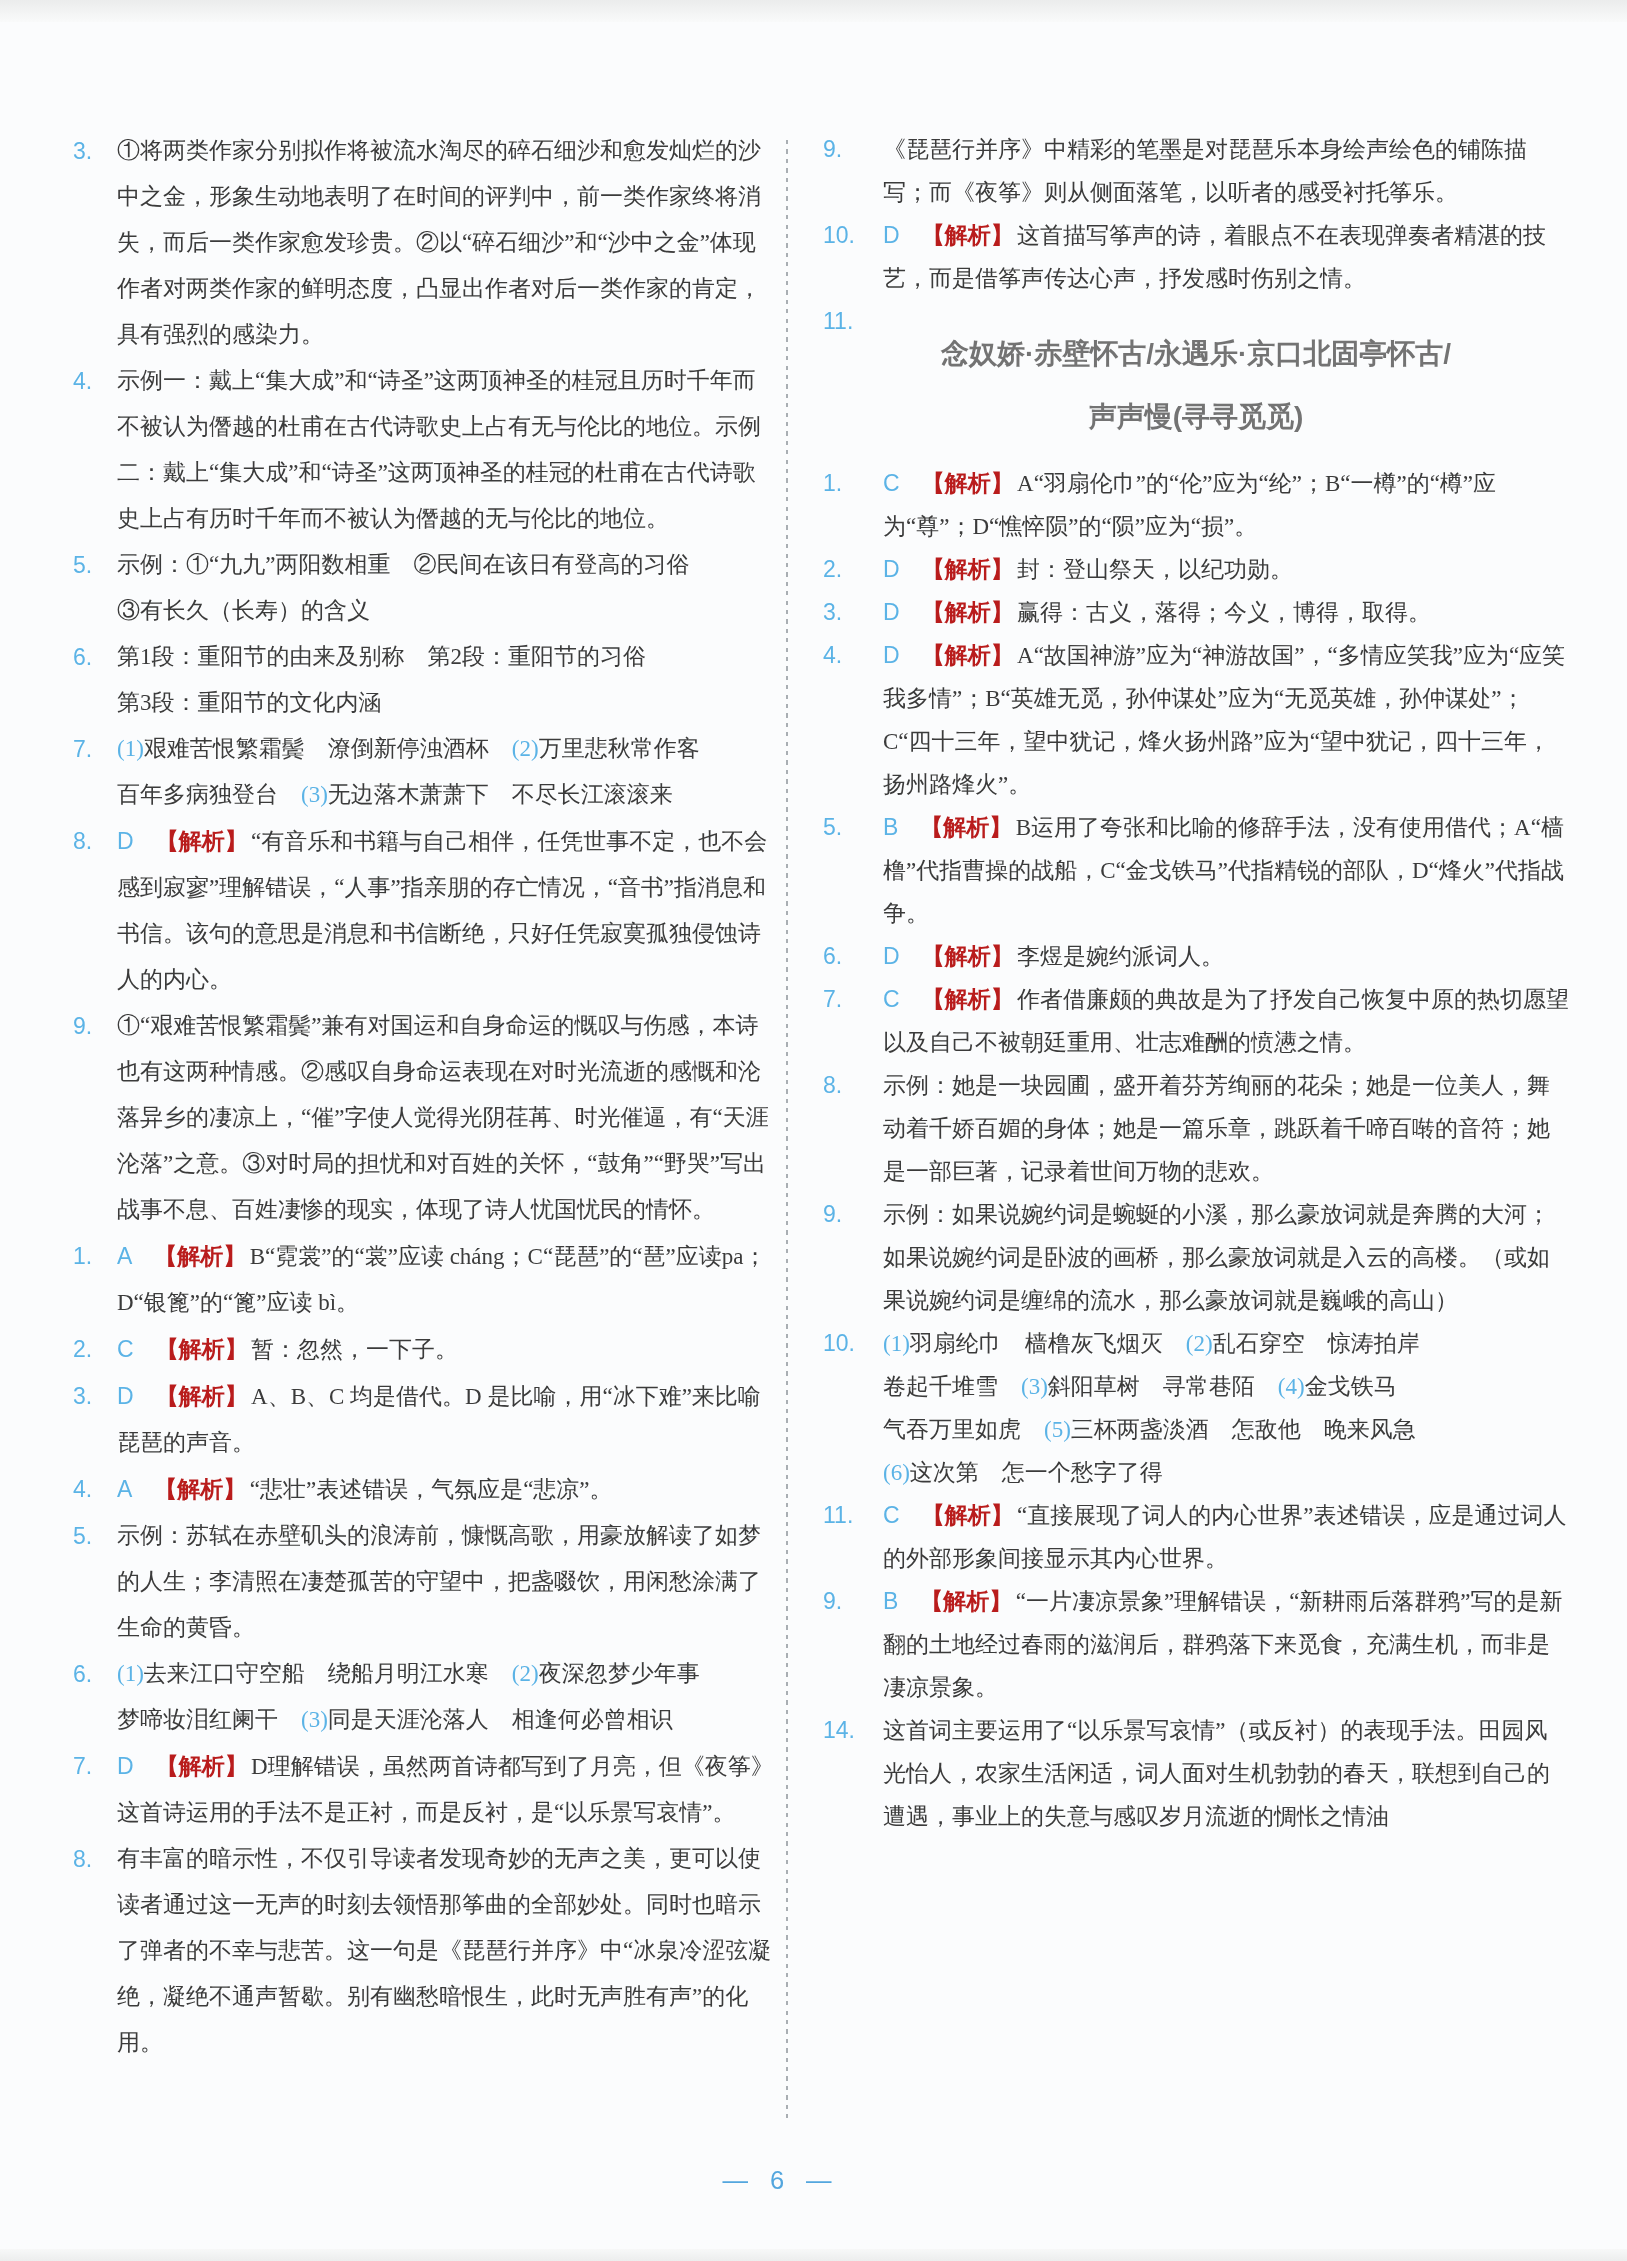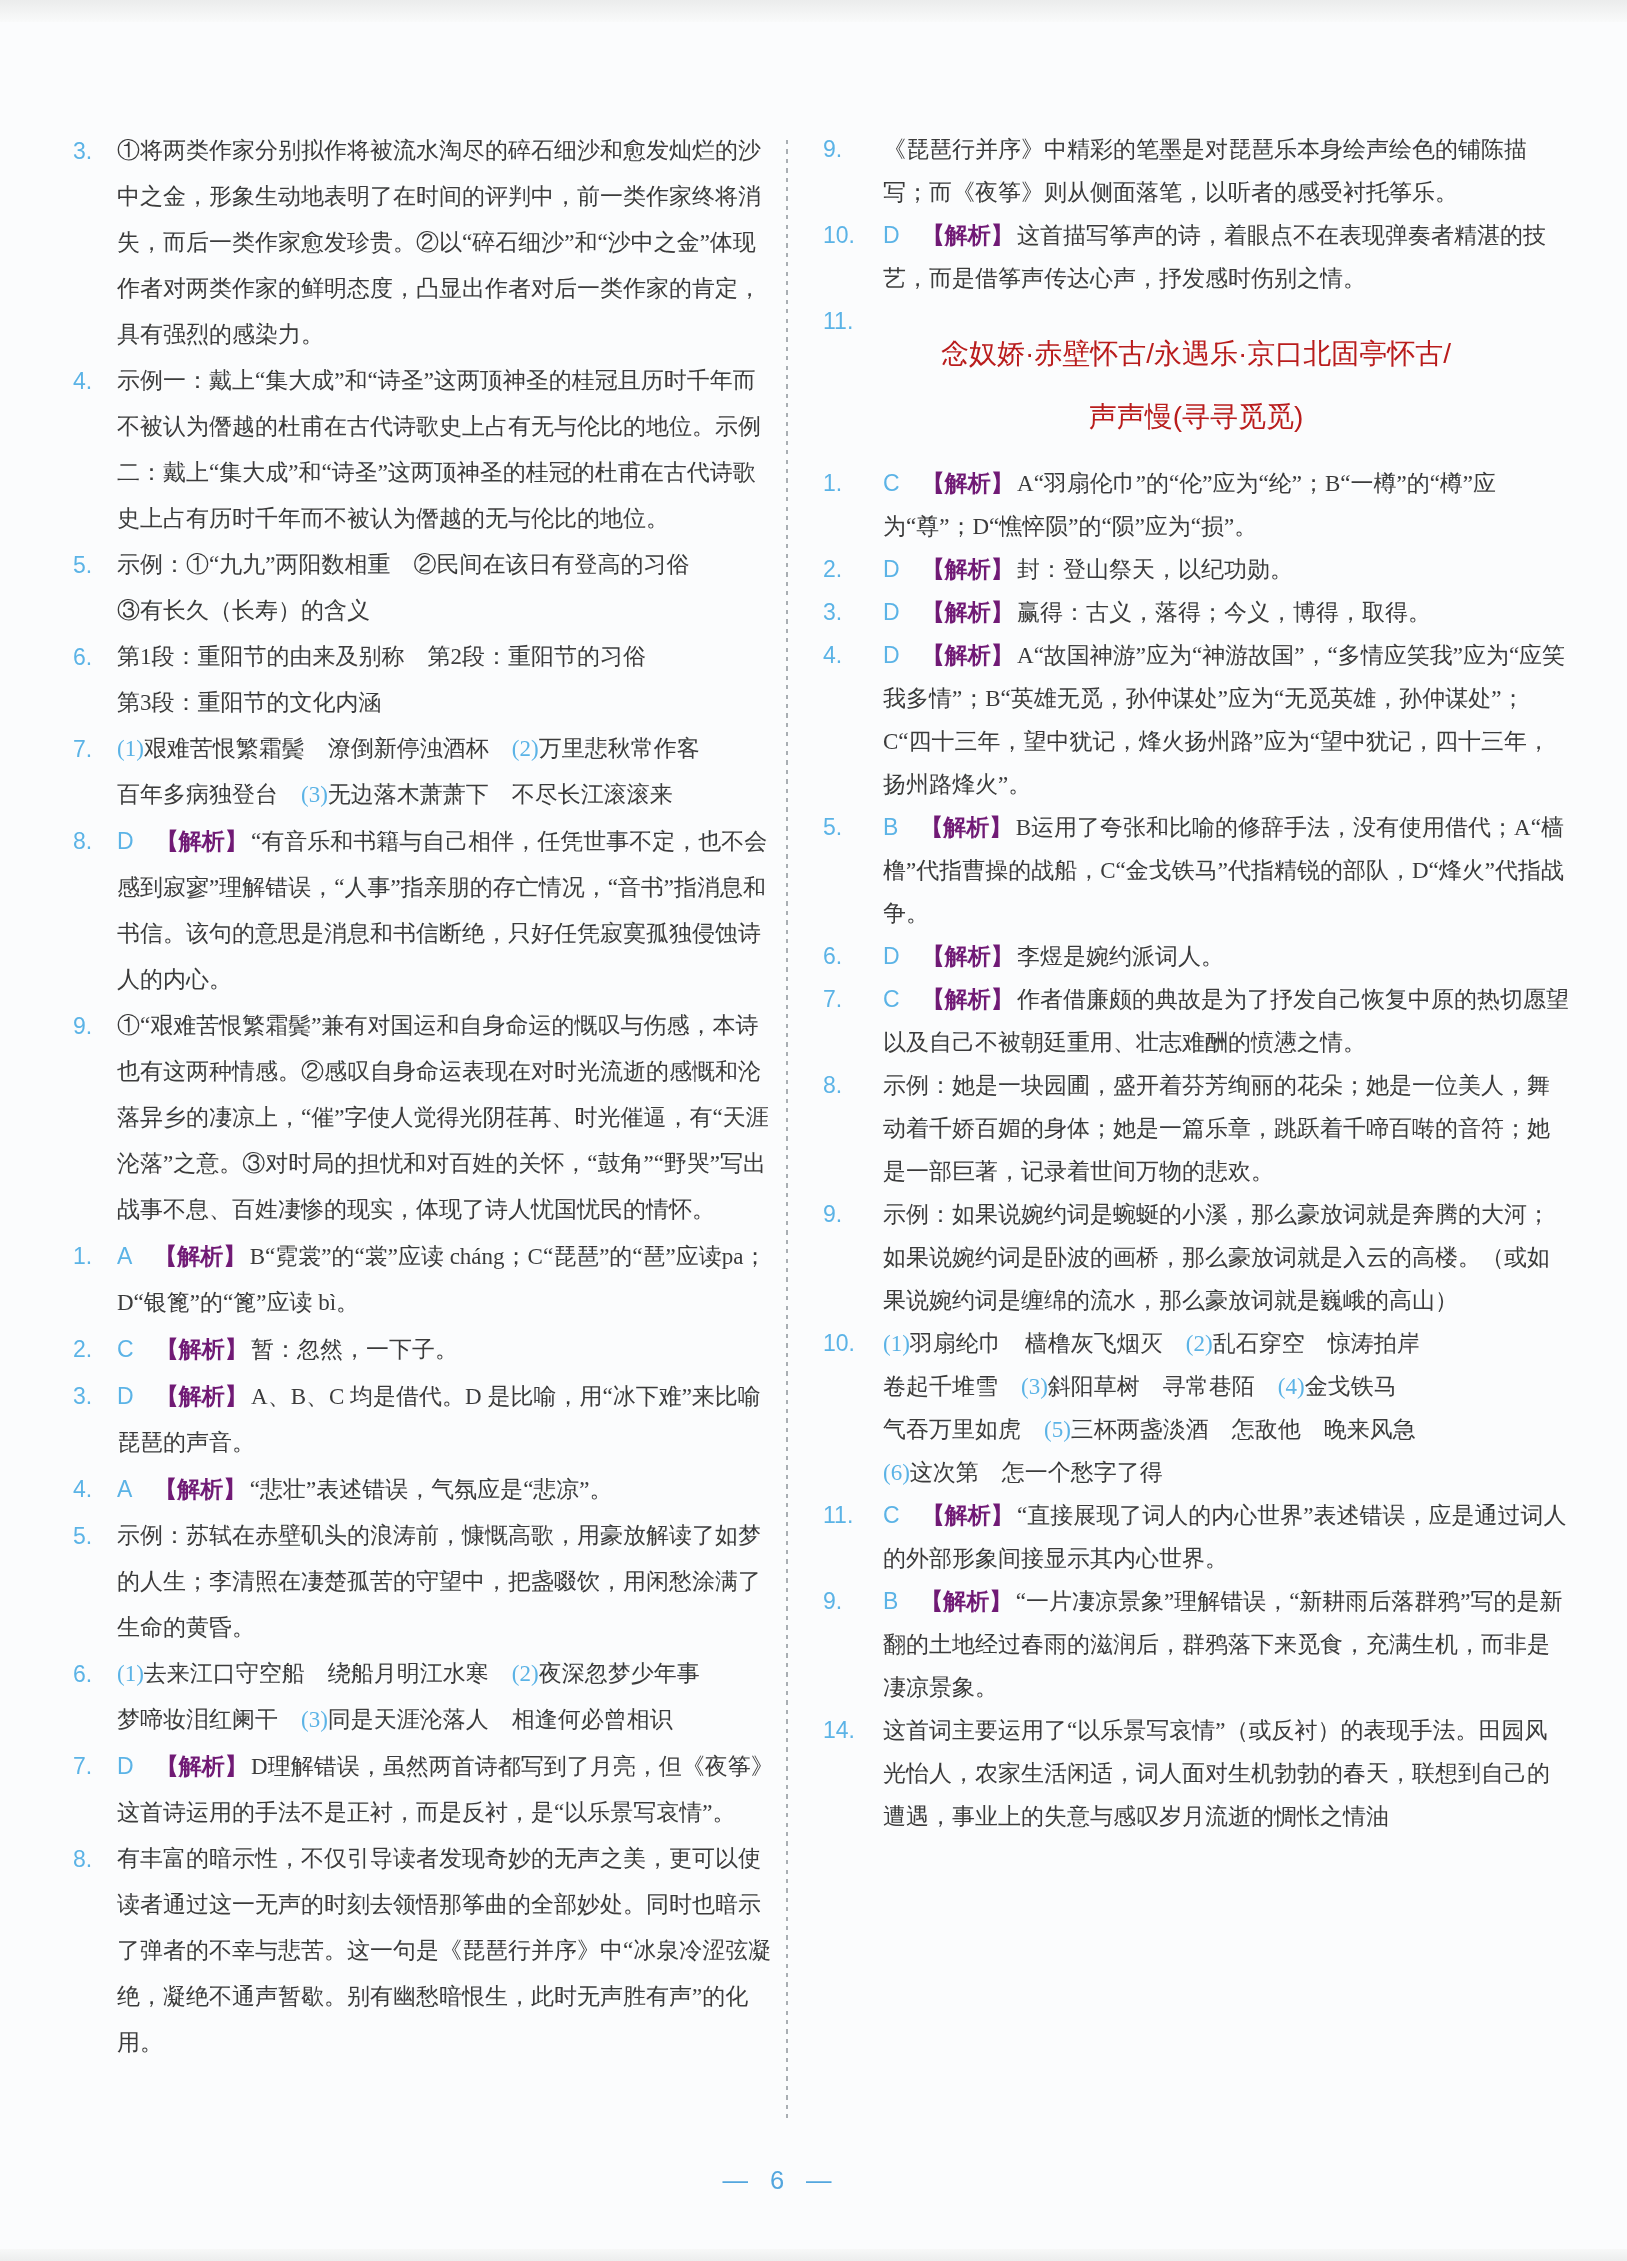--- a/index.html
+++ b/index.html
@@ -24,25 +24,25 @@
   .col-left .item{padding-left:44px;}
   .col-right .item{padding-left:60px;}
   .inum{
     position:absolute;left:0;top:0;color:#5bb3e6;
     font-family:"Liberation Sans","DejaVu Sans",sans-serif;
   }
   .ans{
     color:#5bb3e6;margin-right:22px;
     font-family:"Liberation Sans","DejaVu Sans",sans-serif;
   }
-  .jx{font-weight:bold;color:#701a75;margin-right:3.4px;}
+  .jx{font-weight:bold;color:#b91c1c;margin-right:3.4px;}
   .itext{white-space:pre-wrap;}
   .pnum{color:#5bb3e6;}
   .heading{
-    text-align:center;color:#b91c1c;font-weight:normal;
+    text-align:center;color:#737373;font-weight:bold;
     font-family:"Liberation Sans","DejaVu Sans",sans-serif;
     font-size:28px;
   }
   .col-left .heading{margin:29px 0 25.5px;line-height:39px;}
   .col-right .heading{margin:22px 0 13.6px;line-height:63px;}
   .divider{
     position:absolute;left:786px;top:140px;height:1981px;width:1.7px;
     background-image:repeating-linear-gradient(to bottom,#a9aeb3 0 4.3px,rgba(0,0,0,0) 4.3px 9.4px);
   }
   .pagenum{

